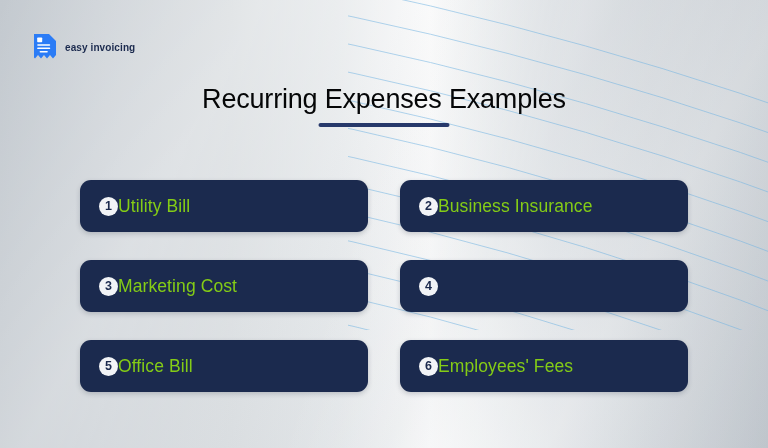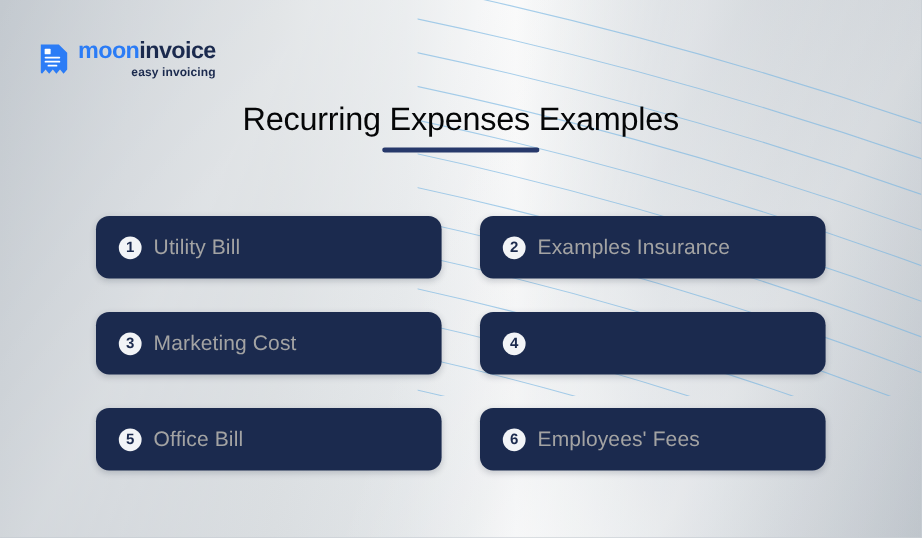--- a/index.html
+++ b/index.html
@@ -168,22 +168,21 @@
     background: #f2f4f7;
     color: #1b2a4e;
     font-size: 12.5px;
     font-weight: 700;
     display: flex;
     align-items: center;
     justify-content: center;
     line-height: 1;
   }
   .card-label {
-    margin-left: 10px;
-    color: #a3a3a3;
+    color: #84cc16;
     font-size: 17.5px;
     font-weight: 400;
     letter-spacing: 0.1px;
     white-space: nowrap;
   }
 </style>
 </head>
 <body>
 
 <div id="canvas">
@@ -212,40 +211,37 @@
 
   <div class="logo">
     <svg class="logo-mark" viewBox="0 0 26 27" aria-hidden="true">
       <path d="M2,1 H17 L24,8 V22 L21,25.5 L18,22 L15,25.5 L12,22 L9,25.5 L6,22 L3,25.5 L2,24.5 Z" fill="#2b7cf6"></path>
       <rect x="5.2" y="4.6" width="5" height="4.6" rx="0.7" fill="#ffffff"></rect>
       <rect x="5.2" y="11.2" width="13" height="1.5" rx="0.7" fill="#ffffff"></rect>
       <rect x="5.2" y="14.6" width="13" height="1.5" rx="0.7" fill="#ffffff"></rect>
       <rect x="7.6" y="18" width="8.2" height="1.5" rx="0.7" fill="#ffffff"></rect>
     </svg>
     <div class="logo-type">
-      <div class="logo-words">
-        <span class="logo-moon">moon</span><span class="logo-invoice">invoice</span>
-      </div>
       <div class="logo-tag">easy invoicing</div>
     </div>
   </div>
 
   <div class="title">Recurring Expenses Examples</div>
   <div class="title-rule"></div>
 
   <div class="grid">
 
     <div class="card">
       <span class="card-badge">1</span>
       <span class="card-label">Utility Bill</span>
     </div>
 
     <div class="card">
       <span class="card-badge">2</span>
-      <span class="card-label">Examples Insurance</span>
+      <span class="card-label">Business Insurance</span>
     </div>
 
     <div class="card">
       <span class="card-badge">3</span>
       <span class="card-label">Marketing Cost</span>
     </div>
 
     <div class="card">
       <span class="card-badge">4</span>
     </div>

